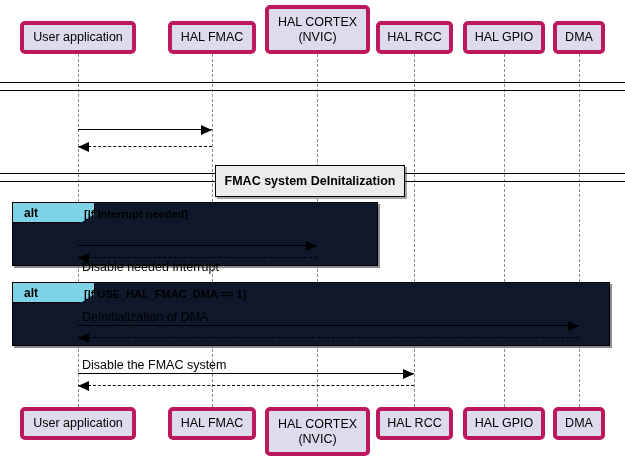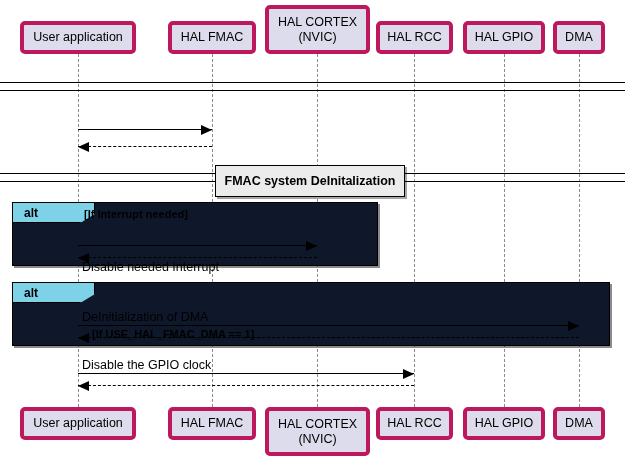--- a/index.html
+++ b/index.html
@@ -150,38 +150,38 @@
     <div class="divider-rule" style="top: 173px;"></div>
     <div class="divider-rule" style="top: 181px;"></div>
     <div class="divider-label" style="left: 215px; top: 165px; width: 190px; height: 32px;">FMAC system DeInitalization</div>
     <div class="frame" style="left: 12px; top: 202px; width: 366px; height: 64px;">
       <div class="frame-tab" style="width: 70px;">alt</div>
     </div>
     <div class="frame-guard" style="left: 84px; top: 208px;">[If Interrupt needed]</div>
     <div class="frame" style="left: 12px; top: 282px; width: 598px; height: 64px;">
       <div class="frame-tab" style="width: 70px;">alt</div>
     </div>
-    <div class="frame-guard" style="left: 92px; top: 288px; margin-top: 40px;">[If USE_HAL_FMAC_DMA == 1]</div>
+    <div class="frame-guard" style="left: 84px; top: 288px;">[If USE_HAL_FMAC_DMA == 1]</div>
     <div class="msg-line" style="left: 78px; top: 129px; width: 134px;"></div>
     <div class="arrowhead right" style="left: 201px; top: 125px;"></div>
     <div class="msg-line dashed" style="left: 78px; top: 146px; width: 134px;"></div>
     <div class="arrowhead left" style="left: 78px; top: 142px;"></div>
     <div class="msg-line" style="left: 78px; top: 245px; width: 239px;"></div>
     <div class="arrowhead right" style="left: 306px; top: 241px;"></div>
     <div class="msg-label" style="left: 82px; top: 230px; margin-top: 30px;">Disable needed Interrupt</div>
     <div class="msg-line dashed" style="left: 78px; top: 257px; width: 239px;"></div>
     <div class="arrowhead left" style="left: 78px; top: 253px;"></div>
     <div class="msg-line" style="left: 78px; top: 325px; width: 501px;"></div>
     <div class="arrowhead right" style="left: 568px; top: 321px;"></div>
     <div class="msg-label" style="left: 82px; top: 310px; text-align: center;">DeInitialization of DMA</div>
     <div class="msg-line dashed" style="left: 78px; top: 337px; width: 501px;"></div>
     <div class="arrowhead left" style="left: 78px; top: 333px;"></div>
     <div class="msg-line" style="left: 78px; top: 373px; width: 336px;"></div>
     <div class="arrowhead right" style="left: 403px; top: 369px;"></div>
-    <div class="msg-label" style="left: 82px; top: 358px;">Disable the GPIO clock</div>
+    <div class="msg-label" style="left: 82px; top: 358px;">Disable the FMAC system</div>
     <div class="msg-line dashed" style="left: 78px; top: 385px; width: 336px;"></div>
     <div class="arrowhead left" style="left: 78px; top: 381px;"></div>
     <div class="participant" style="left: 20px; width: 116px; top: 21px; height: 33px;">User application</div>
     <div class="participant" style="left: 20px; width: 116px; top: 407px; height: 33px;">User application</div>
     <div class="participant bold" style="left: 168px; width: 88px; top: 21px; height: 33px;">HAL FMAC</div>
     <div class="participant bold" style="left: 168px; width: 88px; top: 407px; height: 33px;">HAL FMAC</div>
     <div class="participant" style="left: 265px; width: 105px; top: 5px; height: 49px;">HAL CORTEX
 (NVIC)</div>
     <div class="participant" style="left: 265px; width: 105px; top: 407px; height: 49px;">HAL CORTEX
 (NVIC)</div>

